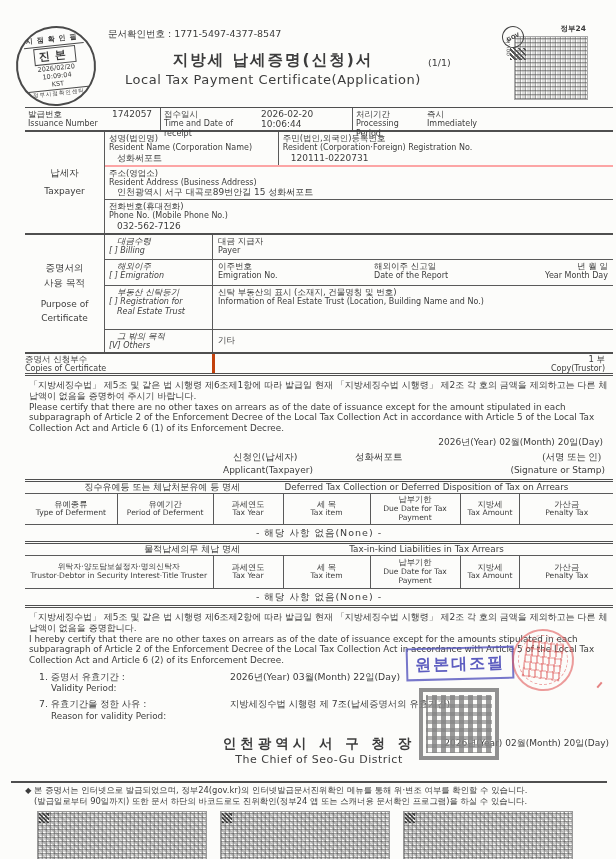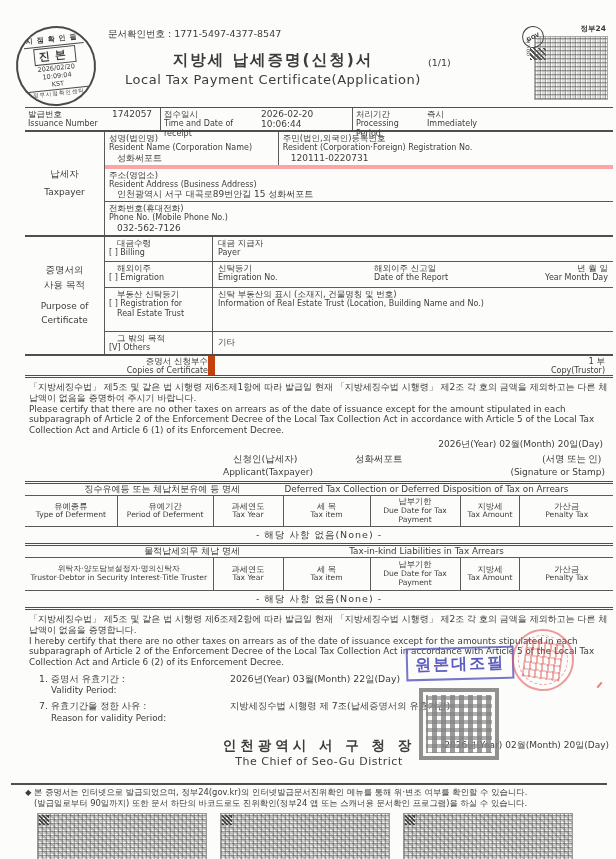--- a/index.html
+++ b/index.html
@@ -12,21 +12,21 @@
       border-radius:50%;transform:rotate(-6deg);font-size:6px;color:#3a3a3a;text-align:center;}
   .cs-arc-top{position:absolute;top:6px;left:0;right:0;font-size:7px;letter-spacing:4px;font-weight:bold;}
   .cs-core{position:absolute;top:17px;left:8px;right:8px;border-top:1px solid #4a4a4a;border-bottom:1px solid #4a4a4a;padding:1px 0;}
   .cs-bon{font-size:11px;font-weight:bold;letter-spacing:5px;border:1px solid #4a4a4a;display:inline-block;padding:0 4px;margin-bottom:1px;}
   .cs-date{font-size:6.5px;line-height:1.2;}
   .cs-arc-bottom{position:absolute;bottom:7px;left:0;right:0;font-size:5.5px;letter-spacing:1px;}
   .doc-check{position:absolute;left:108px;top:28px;font-size:9.5px;}
   .title-ko{position:absolute;left:0;right:70px;top:50px;text-align:center;font-size:15.5px;font-weight:bold;letter-spacing:2px;}
   .page-ind{position:absolute;left:428px;top:57px;font-size:9.5px;}
   .title-en{position:absolute;left:0;right:70px;top:72px;text-align:center;font-size:13px;letter-spacing:.5px;}
-  .gov24{position:absolute;right:4px;top:22px;width:92px;height:84px;}
+  .gov24{position:absolute;right:24px;top:22px;width:92px;height:84px;}
   .gov24-label{position:absolute;right:6px;top:2px;font-size:7.5px;font-weight:bold;}
   .gov24-bc{position:absolute;right:4px;top:14px;width:74px;height:64px;border:1px solid #aaa;
       background-image:repeating-linear-gradient(0deg,rgba(70,70,70,.5) 0 1px,transparent 1px 3px,rgba(140,140,140,.35) 3px 4px),
                        repeating-linear-gradient(90deg,rgba(60,60,60,.45) 0 1px,transparent 1px 2px,rgba(150,150,150,.3) 2px 5px);}
   .gov24-side{position:absolute;left:4px;top:34px;font-size:6px;transform:rotate(-90deg);transform-origin:left top;color:#555;}
   .gov24-logo{position:absolute;left:2px;top:4px;width:22px;height:22px;border:1.5px solid #444;border-radius:50%;
       font-size:5.5px;text-align:center;line-height:20px;transform:rotate(-25deg);font-weight:bold;}
   .gov24-hatch{position:absolute;left:10px;top:26px;width:16px;height:12px;
       background:repeating-linear-gradient(45deg,#555 0 1.5px,transparent 1.5px 3.5px);}
   
@@ -38,37 +38,37 @@
   .row-iss{display:flex;border-top:1.5px solid #4f4f4f;border-bottom:2px solid #4f4f4f;height:25px;align-items:stretch;}
   .row-iss .c{display:flex;align-items:flex-start;padding:1px 3px;}
   .bl{border-left:1px solid #5a5a5a;}
   
   .blk{display:flex;border-bottom:2px solid #4f4f4f;}
   .blk-label{width:80px;border-right:1px solid #5a5a5a;display:flex;flex-direction:column;justify-content:center;
       align-items:center;text-align:center;font-size:9.5px;line-height:1.3;gap:6px;}
   .blk-body{flex:1;display:flex;flex-direction:column;}
   .tp-row{border-bottom:1px solid #5a5a5a;padding:1px 4px;}
   .tp-row:last-child{border-bottom:none;}
-  .tp-split{display:flex;border-bottom:4px solid #fca5a5;}
+  .tp-split{display:flex;border-bottom:2px solid #fca5a5;}
   .tp-split > div{padding:1px 4px;}
   .tp-name{width:34%;}
   .tp-reg{width:66%;border-left:1px solid #5a5a5a;}
   .ind{padding-left:8px;}
   
   .pp-row{display:flex;border-bottom:1px solid #5a5a5a;}
   .pp-row:last-child{border-bottom:none;}
-  .pp-opt{width:108px;border-right:1px solid #5a5a5a;padding:1px 4px;font-size:8px;line-height:1.25;}
+  .pp-opt{width:108px;border-right:1px solid #5a5a5a;padding:1px 4px;font-size:8px;line-height:1.25;font-style:italic;}
   .pp-opt .k{font-size:8.5px;}
   .pp-desc{flex:1;padding:1px 5px;font-size:8px;line-height:1.25;}
   .pp-desc .k{font-size:8.5px;}
   .emi{display:flex;}
   .emi > div{line-height:1.25;}
   
   .row-cp{display:flex;border-bottom:3px double #4f4f4f;height:22px;}
-  .cp-l{width:190px;border-right:7px solid #c2410c;text-align:right;font-size:8.5px;line-height:1.25;}
+  .cp-l{width:190px;border-right:3px solid #c2410c;text-align:left;font-size:8.5px;line-height:1.25;}
   .cp-r{flex:1;text-align:right;padding-right:8px;font-size:8.5px;line-height:1.25;}
   
   .para{padding:4px 2px 2px 4px;font-size:9px;line-height:1.22;}
   .para .en{font-size:8.8px;}
   .date-r{text-align:right;padding-right:10px;font-size:9px;}
   .appl{position:relative;height:30px;font-size:9.5px;}
   .appl .a-ko{position:absolute;left:208px;top:2px;}
   .appl .a-nm{position:absolute;left:330px;top:2px;}
   .appl .a-sk{position:absolute;right:12px;top:2px;font-family:Liberation Serif, serif;}
   .appl .a-en{position:absolute;left:198px;top:16px;font-size:9px;}
@@ -230,21 +230,21 @@
             <div>Payer</div>
           </div>
         </div>
         <div class="pp-row" style="height:26px">
           <div class="pp-opt">
             <div class="k ind">해외이주</div>
             <div>[ ] Emigration</div>
           </div>
           <div class="pp-desc emi">
             <div style="width:40%">
-              <div class="k">신탁등기</div>
+              <div class="k">이주번호</div>
               <div>Emigration No.</div>
             </div>
             <div style="width:36%">
               <div class="k">해외이주 신고일</div>
               <div>Date of the Report</div>
             </div>
             <div style="width:24%;text-align:right">
               <div class="k">년 월 일</div>
               <div>Year  Month  Day</div>
             </div>

